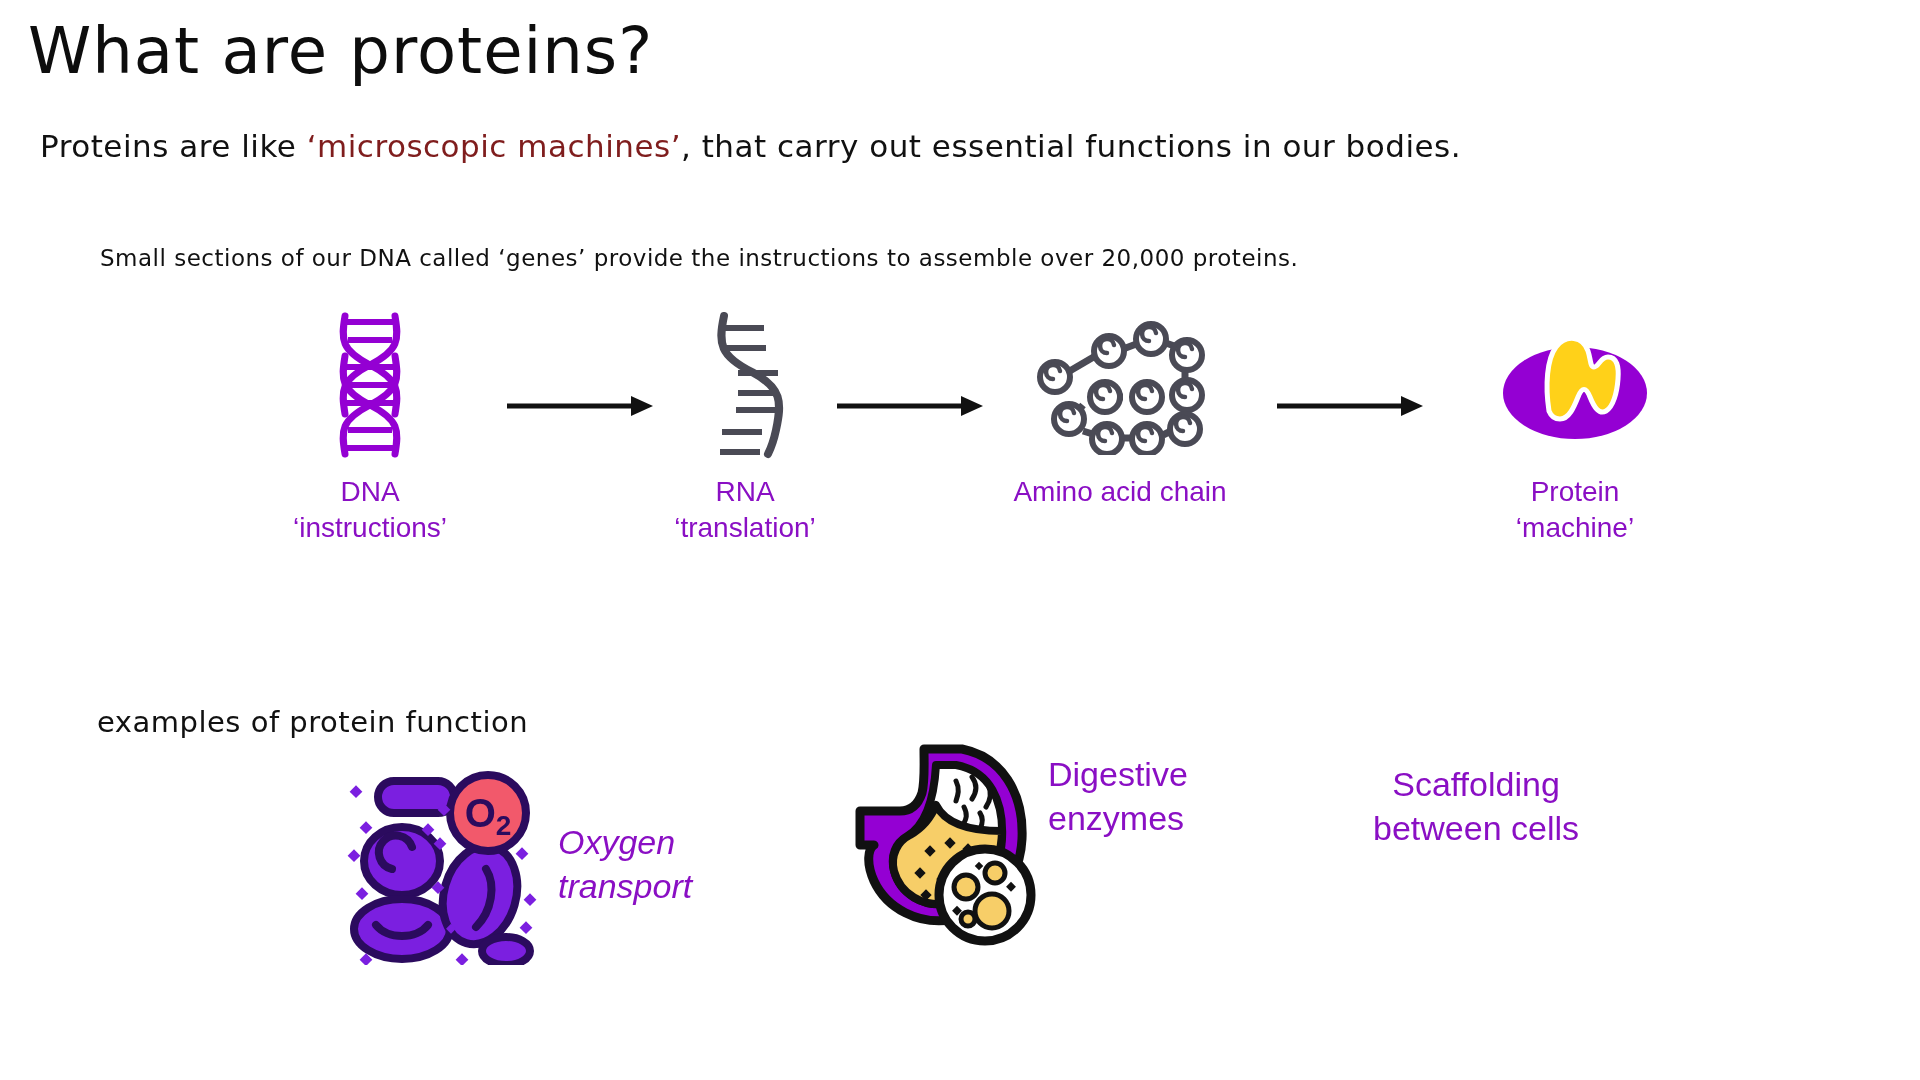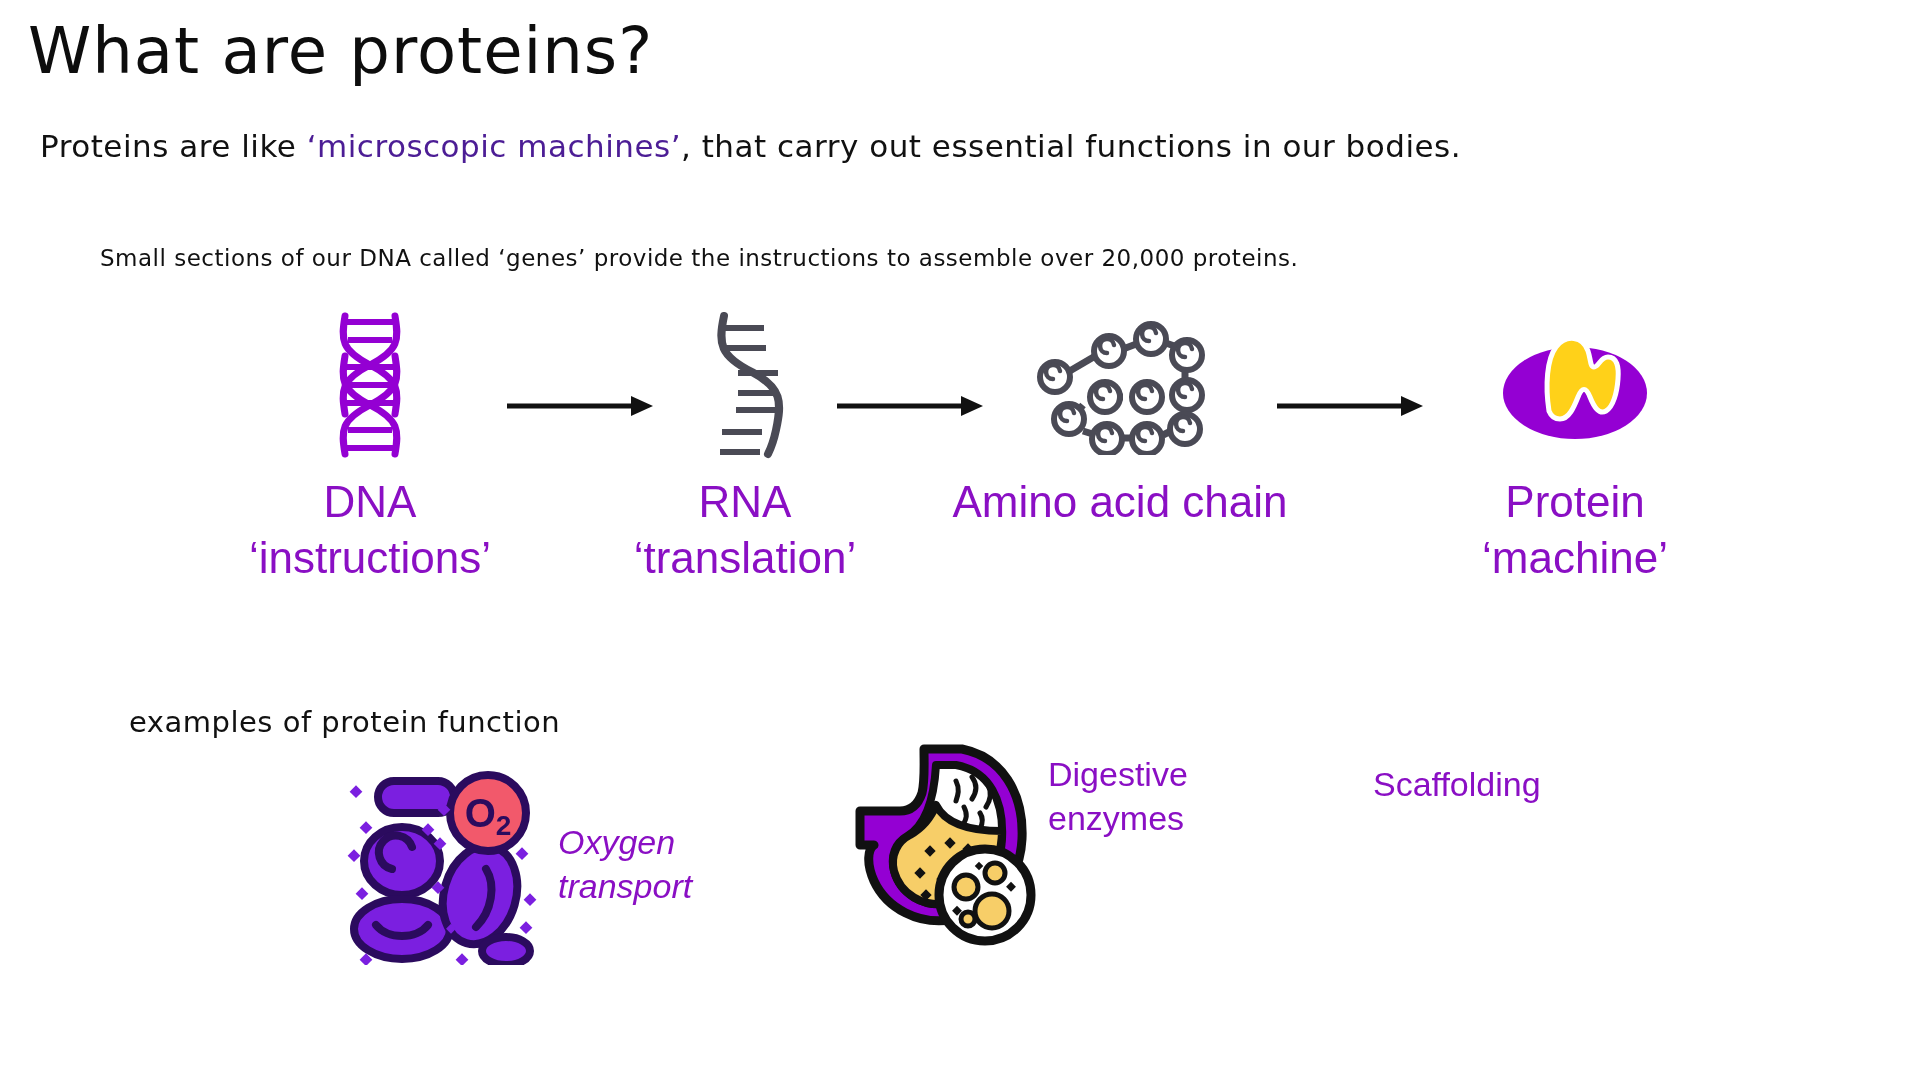--- a/index.html
+++ b/index.html
@@ -41,40 +41,39 @@
 
   #intro-line {
     position: absolute;
     left: 40px;
     top: 128px;
     font-size: 31px;
     color: #111111;
     white-space: nowrap;
   }
   #intro-line .accent {
-    color: #4c1d95;
+    color: #7f1d1d;
   }
 
   #genes-line {
     position: absolute;
     left: 100px;
     top: 245px;
     font-size: 23px;
     color: #111111;
     white-space: nowrap;
   }
 
   #examples-heading {
     position: absolute;
     left: 97px;
     top: 705px;
     font-size: 29px;
     color: #111111;
     white-space: nowrap;
-    margin-left: 32px;
   }
 
   
   #pipeline {
     position: absolute;
     left: 0;
     top: 310px;
     width: 1920px;
     height: 300px;
   }
@@ -85,21 +84,21 @@
   }
   .pipe-art {
     height: 150px;
     display: flex;
     align-items: center;
     justify-content: center;
   }
   .pipe-label {
     font-family: "Liberation Sans", sans-serif;
     color: #8a0fc4;
-    font-size: 44px;
+    font-size: 28px;
     line-height: 1.28;
     margin-top: 14px;
     white-space: nowrap;
   }
 
   .arrow {
     position: absolute;
     top: 84px;
     height: 20px;
   }
@@ -376,17 +375,18 @@
       </div>
       <div class="example-label" style="margin-left:6px; margin-bottom:96px;">
         <div>Digestive</div>
         <div>enzymes</div>
       </div>
     </div>
 
     <div class="example" style="left:1355px; top:8px;">
       <div class="example-label" style="margin-left:18px;text-align:center;">
         <div>Scaffolding</div>
+        <div>between cells</div>
       </div>
     </div>
   </div>
 
 </div>
 
 </body></html>

